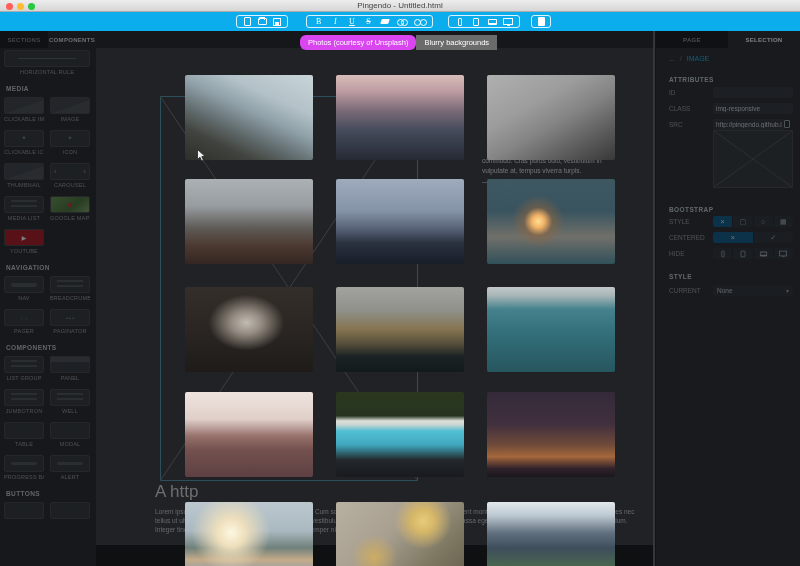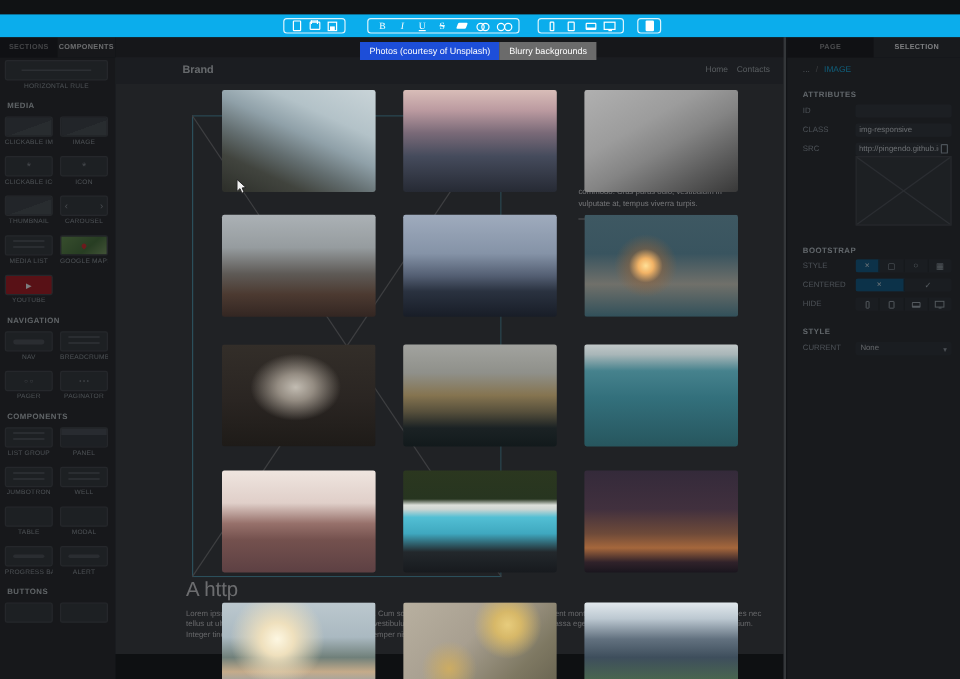--- a/index.html
+++ b/index.html
@@ -110,30 +110,36 @@
   .seg-cell.active{background:#15638e;color:#dfeaf0;}
   .seg-cell .dev{color:#aab4ba;transform:scale(.8);}
   .rp-select{position:absolute;left:57px;width:80px;height:11px;background:#34383c;border-radius:2px;
     display:flex;align-items:center;justify-content:space-between;padding:0 4px;font-size:6.5px;color:#c8ccd0;}
   .rp-caret{font-size:6px;color:#9aa2a8;}
 
   
   .dim{position:absolute;left:0;top:31px;width:800px;height:535px;background:rgba(3,6,9,.52);z-index:40;}
   .picker-tabs{position:absolute;left:300px;top:35px;height:15px;display:flex;z-index:60;}
   .ptab{display:flex;align-items:center;padding:0 8px;font-size:7.5px;color:#fff;white-space:nowrap;}
-  .ptab.active{background:#1d4ed8;}
+  .ptab.active{background:#d946ef;border-radius:6px;}
   .ptab.inactive{background:#6b6b6b;text-align:center;}
   .photo{position:absolute;width:128px;height:85px;border-radius:2px;z-index:60;}
   .cursor{position:absolute;left:197px;top:149px;z-index:70;}
 </style>
 </head>
 <body>
 
 <div class="stage">
 
+  <div class="titlebar">
+    <span class="tl r"></span>
+    <span class="tl y"></span>
+    <span class="tl g"></span>
+    <div class="win-title">Pingendo - Untitled.html</div>
+  </div>
 
   <div class="toolbar">
     <div class="tgroup" style="left:236px;width:52px;">
         <span class="tbi">
           <span class="i-new-document"></span>
         </span>
         <span class="tbi">
           <span class="i-open-folder"></span>
         </span>
         <span class="tbi">
@@ -298,25 +304,20 @@
           <div class="pal-item k-box">
             <div class="pal-box"></div>
             <div class="pal-label"></div>
           </div>
         </div>
       </div>
   </div>
 
   <div class="canvas">
     <div class="page">
-      <div class="page-navbar">
-        <span class="brand">Brand</span>
-        <span class="nav-link nav-home">Home</span>
-        <span class="nav-link nav-contacts">Contacts</span>
-      </div>
       <svg class="xbox" width="258" height="385" viewBox="0 0 258 385">
         <rect x="0.5" y="0.5" width="257" height="384" fill="none" stroke="#57a0b5" stroke-width="1"></rect>
         <line x1="0" y1="0" x2="258" y2="385" stroke="#7d7d7d" stroke-width="1"></line>
         <line x1="258" y1="0" x2="0" y2="385" stroke="#7d7d7d" stroke-width="1"></line>
       </svg>
       <div class="caption">commodo. Cras purus odio, vestibulum in vulputate at, tempus viverra turpis.</div>
       <div class="caption-hr"></div>
       <div class="page-title">A http</div>
       <div class="page-lorem">Lorem ipsum dolor sit amet, consectetur adipiscing elit. Cum sociis natoque penatibus et magnis dis parturient montes, nascetur ridiculus mus. Vestibulum ultricies nec tellus ut ultricies. Sed rhoncus massa et turpis fringilla vestibulum. Praesent metus ut imperdiet mollis, at massa egestas. Nullam dictum felis eu pede mollis pretium. Integer tincidunt. Cras dapibus. Vivamus elementum semper nisi. Aenean vulputate eleifend tellus.</div>
       <div class="page-bottom"></div>

